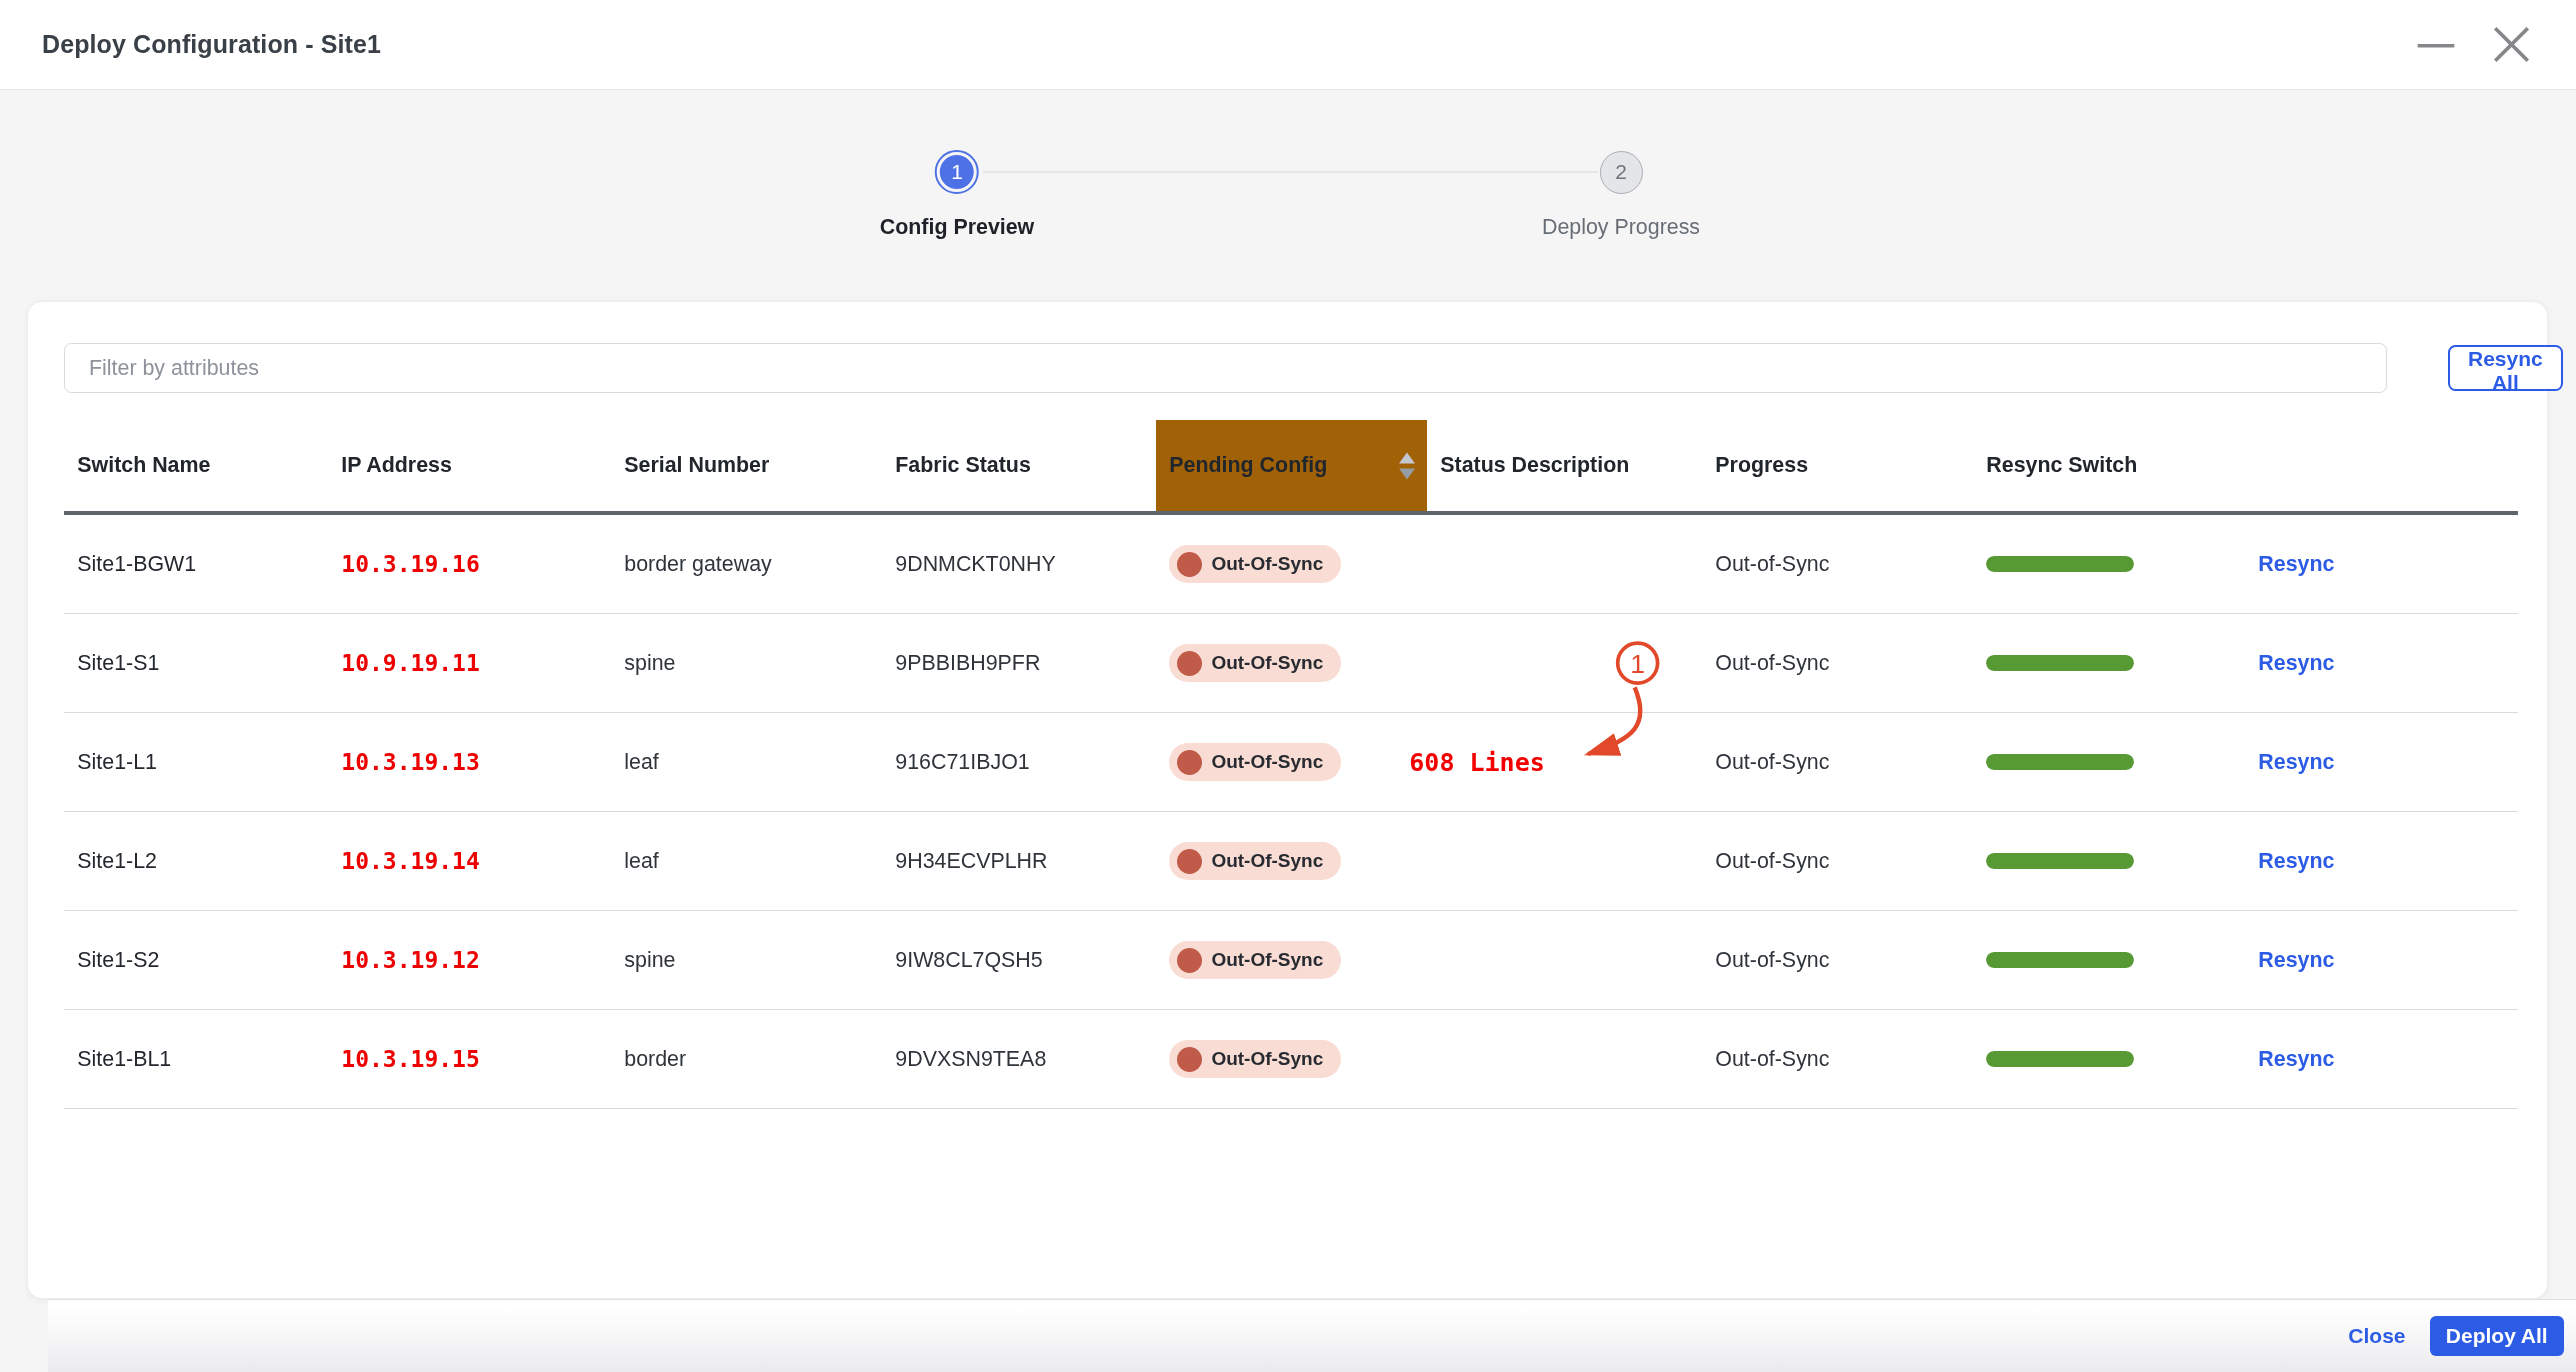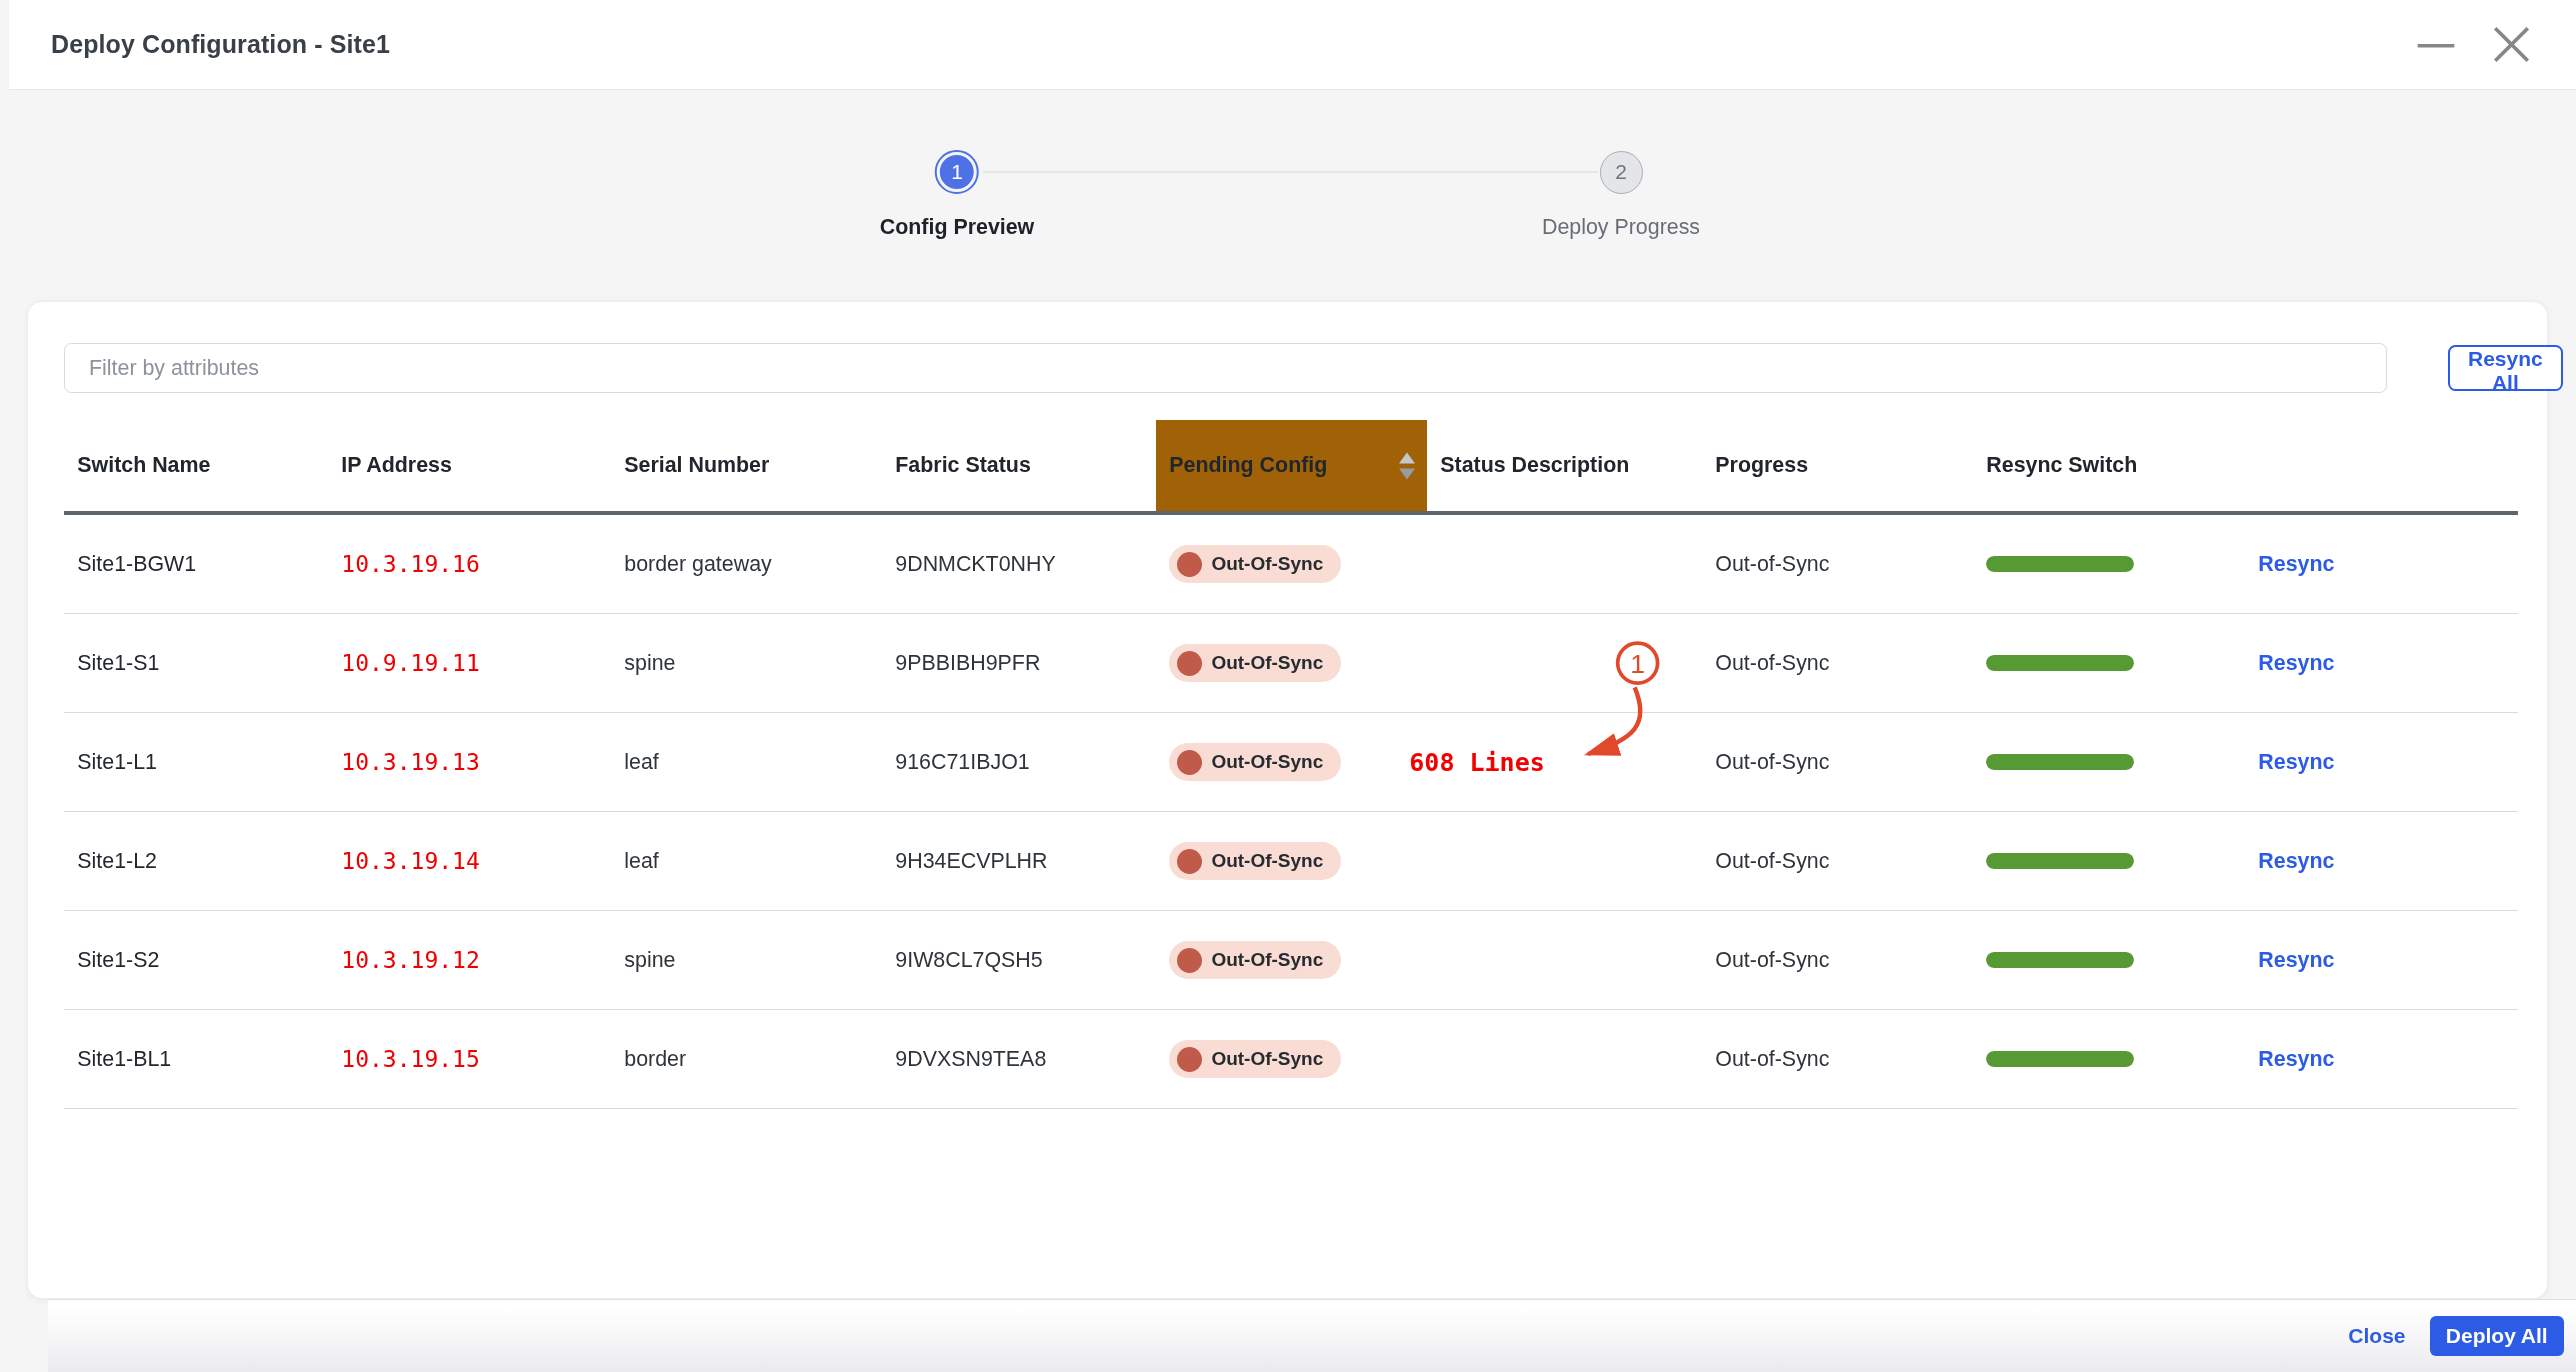--- a/index.html
+++ b/index.html
@@ -1,21 +1,21 @@
 <!DOCTYPE html>
 <html style="font-size:12px"><head>
 <meta charset="utf-8">
 <style>
   * { margin:0; padding:0; box-sizing:border-box; }
   html,body { background:#ffffff; }
   body { font-family:"Liberation Sans", sans-serif; }
   .page { position:relative; width:2576px; height:1372px; background:#f5f5f6; overflow:hidden; }
 
   
-  .dlg-header { position:absolute; top:0; left:9px; right:0; height:90px; background:#fff;
+  .dlg-header { position:absolute; top:0; left:0; right:0; height:90px; background:#fff;
                 border-bottom:1.5px solid #e8e8ea; display:flex; align-items:center; padding:0 42px; }
   .dlg-title { font-size:25px; font-weight:bold; color:#3a4047; letter-spacing:0.1px; }
   .win-controls { position:absolute; right:46px; top:0; height:100%; display:flex; align-items:center; gap:38px; }
   .win-btn { background:none; border:none; cursor:pointer; display:flex; align-items:center; justify-content:center; }
 
   
   .stepper { position:absolute; left:0; top:90px; right:0; height:211px; }
   .connector { position:absolute; left:983px; top:81px; width:615px; height:2.2px; background:#e5e6ea; }
   .step { position:absolute; top:60px; transform:translateX(-50%); display:flex; flex-direction:column; align-items:center; }
   .step-1 { left:957px; } .step-2 { left:1621px; }
@@ -46,21 +46,21 @@
   .thead { height:95px; align-items:center; border-bottom:4.4px solid #5e656d; }
   .th { font-size:21.4px; font-weight:bold; color:#21262c; padding-left:13.3px; height:100%;
         display:flex; align-items:center; cursor:pointer; }
   .th.hl { background:#a16207; position:relative; }
   .sort { position:absolute; right:12px; top:50%; transform:translateY(-50%); display:flex; flex-direction:column; gap:5.2px; }
   .sort .up   { width:0; height:0; border-left:8.1px solid transparent; border-right:8.1px solid transparent; border-bottom:11px solid #c3c8cf; }
   .sort .down { width:0; height:0; border-left:8.1px solid transparent; border-right:8.1px solid transparent; border-top:11px solid #969ca4; }
   .tr { height:99px; align-items:center; border-bottom:1.5px solid #dadada; }
   .td { padding-left:13.3px; font-size:21.4px; color:#2f343b; }
   .td.switch { color:#23272e; }
-  .td.ip { font-family:"DejaVu Sans Mono", monospace; font-size:23px; font-weight:normal; color:#ee0000; }
+  .td.ip { font-family:"DejaVu Sans Mono", monospace; font-size:23px; font-weight:bold; color:#ee0000; }
   .badge { display:inline-flex; align-items:center; gap:9px; background:#f9dcd3; border-radius:739px; padding:6.7px 18px 6.7px 8.1px; }
   .dot { width:25px; height:25px; border-radius:50%; background:#c05a49; }
   .badge-label { font-size:19px; font-weight:bold; color:#272b31; }
   .pending-text { font-family:"DejaVu Sans Mono", monospace; font-size:25px; font-weight:bold; color:#f30000;
                   margin-left:-31px; white-space:nowrap; cursor:pointer; }
   .progress { width:148px; height:16.3px; border-radius:9px; background:#e9ecef; overflow:hidden; }
   .progress-fill { height:100%; background:#579a33; border-radius:9px; }
   .resync { color:#2c5ce6; font-weight:bold; font-size:21.4px; text-decoration:none; cursor:pointer; }
 
   

